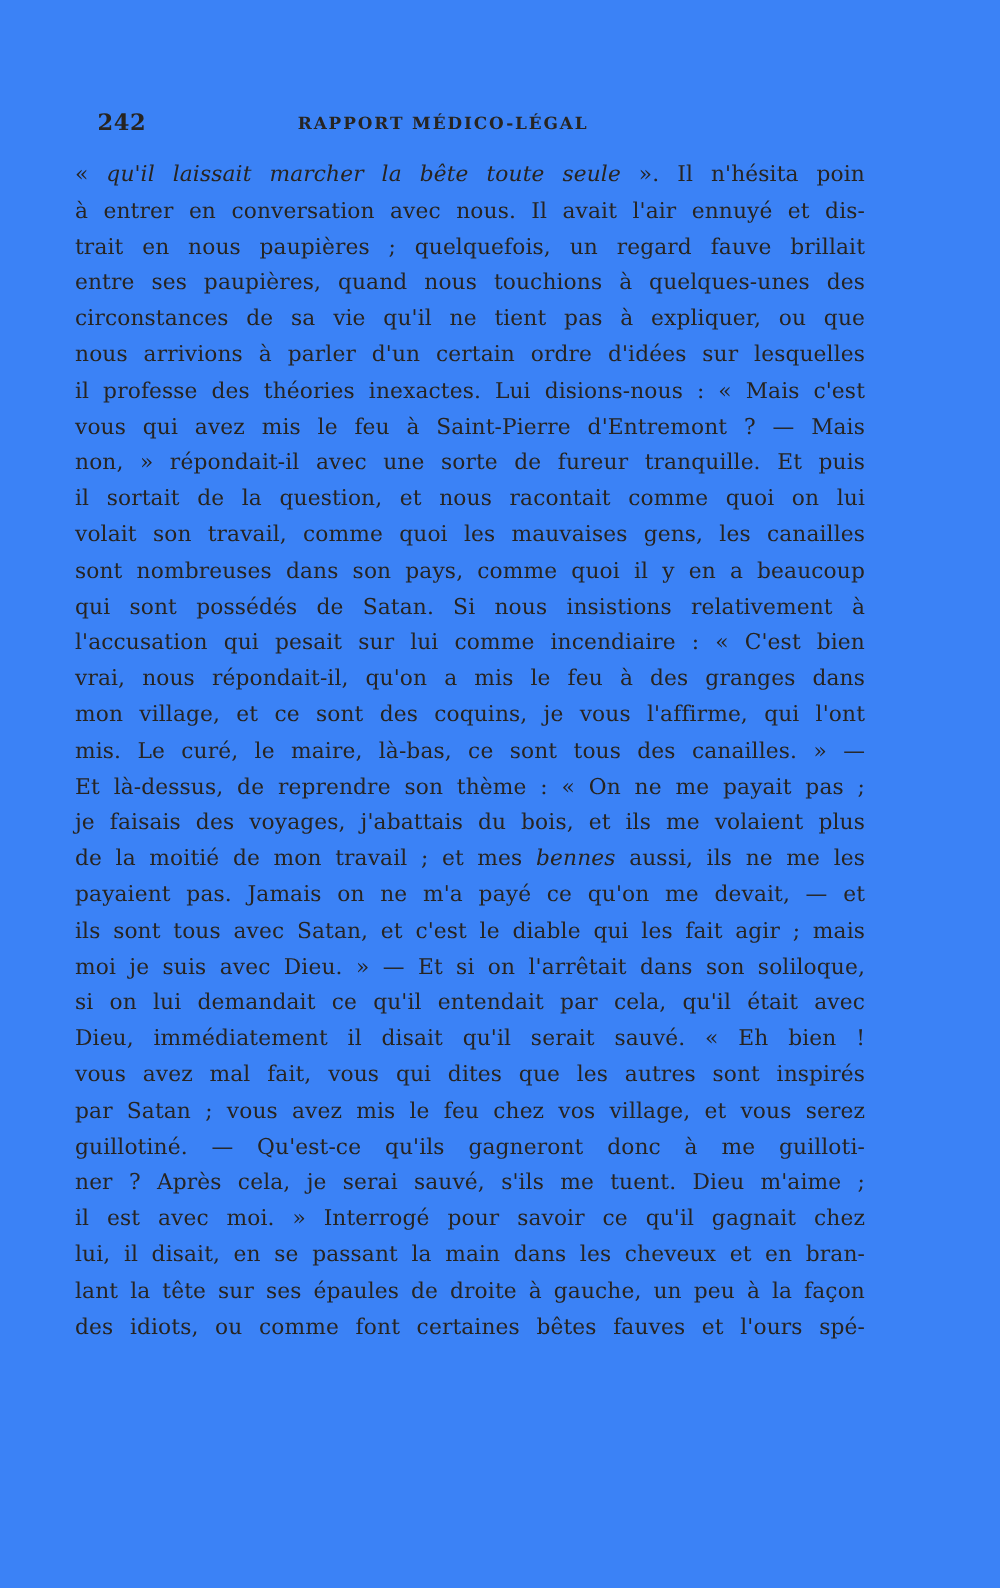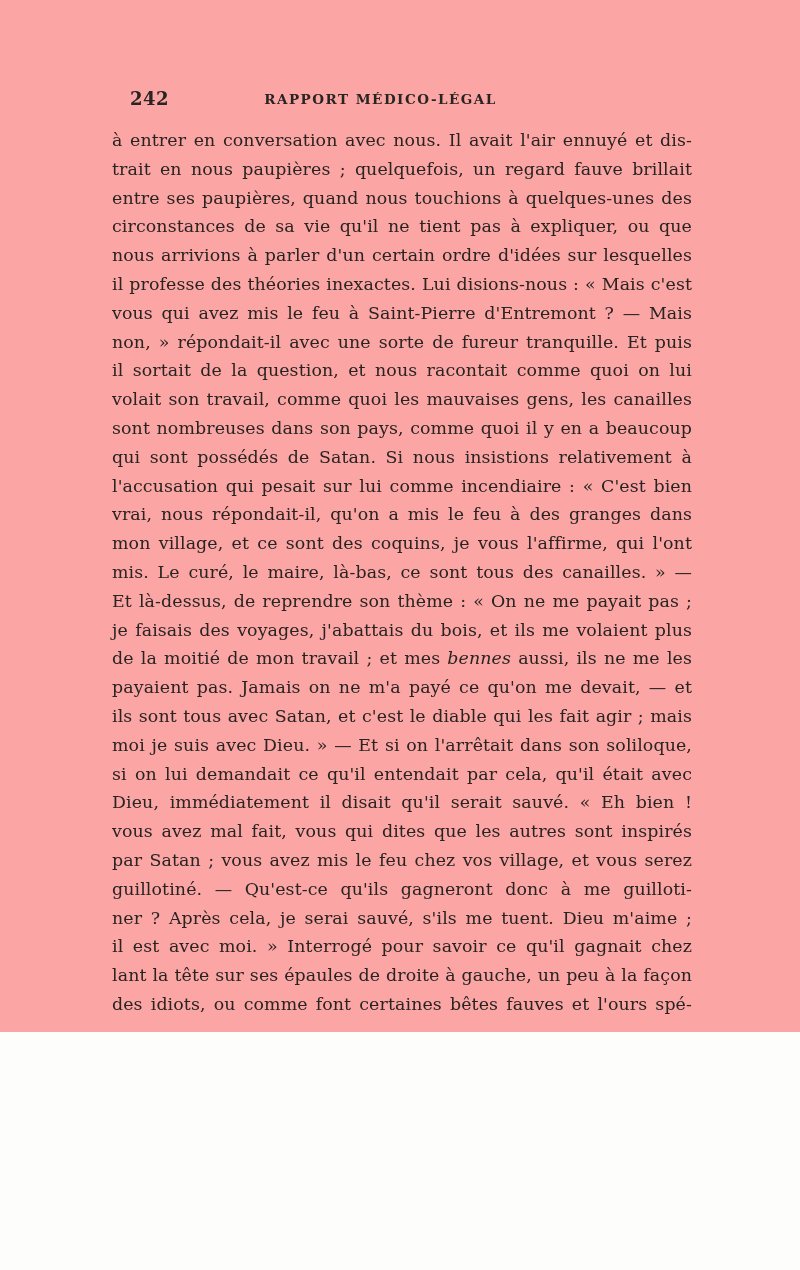--- a/index.html
+++ b/index.html
@@ -3,24 +3,24 @@
 <meta charset="utf-8">
 <style>
   html, body {
     margin: 0;
     padding: 0;
     background: #fdfdfb;
   }
   .book-page {
     position: relative;
     width: 800px;
-    height: 1032px;
-    background: #fca5a5;
+    height: 1270px;
+    background: #3b82f6;
     box-sizing: border-box;
-    padding: 88px 108px 0 112px;
+    padding: 88px 108px 0 60px;
     font-family: "DejaVu Serif", "Liberation Serif", serif;
     color: #272421;
     overflow: hidden;
   }
   .page-header {
     position: relative;
     height: 34px;
     margin-bottom: 4px;
   }
   .page-number {
@@ -57,20 +57,21 @@
 </style>
 </head>
 <body>
 
 <div class="book-page">
   <div class="page-header">
     <span class="page-number">242</span>
     <span class="running-head">RAPPORT MÉDICO-LÉGAL</span>
   </div>
   <div class="page-body">
+      <div class="line"><span>« </span><i>qu'il laissait marcher la bête toute seule</i><span> ». Il n'hésita poin</span></div>
       <div class="line"><span>à entrer en conversation avec nous. Il avait l'air ennuyé et dis-</span></div>
       <div class="line"><span>trait en nous paupières ; quelquefois, un regard fauve brillait</span></div>
       <div class="line"><span>entre ses paupières, quand nous touchions à quelques-unes des</span></div>
       <div class="line"><span>circonstances de sa vie qu'il ne tient pas à expliquer, ou que</span></div>
       <div class="line"><span>nous arrivions à parler d'un certain ordre d'idées sur lesquelles</span></div>
       <div class="line"><span>il professe des théories inexactes. Lui disions-nous : « Mais c'est</span></div>
       <div class="line"><span>vous qui avez mis le feu à Saint-Pierre d'Entremont ? — Mais</span></div>
       <div class="line"><span>non, » répondait-il avec une sorte de fureur tranquille. Et puis</span></div>
       <div class="line"><span>il sortait de la question, et nous racontait comme quoi on lui</span></div>
       <div class="line"><span>volait son travail, comme quoi les mauvaises gens, les canailles</span></div>
@@ -86,16 +87,17 @@
       <div class="line"><span>payaient pas. Jamais on ne m'a payé ce qu'on me devait, — et</span></div>
       <div class="line"><span>ils sont tous avec Satan, et c'est le diable qui les fait agir ; mais</span></div>
       <div class="line"><span>moi je suis avec Dieu. » — Et si on l'arrêtait dans son soliloque,</span></div>
       <div class="line"><span>si on lui demandait ce qu'il entendait par cela, qu'il était avec</span></div>
       <div class="line"><span>Dieu, immédiatement il disait qu'il serait sauvé. « Eh bien !</span></div>
       <div class="line"><span>vous avez mal fait, vous qui dites que les autres sont inspirés</span></div>
       <div class="line"><span>par Satan ; vous avez mis le feu chez vos village, et vous serez</span></div>
       <div class="line"><span>guillotiné. — Qu'est-ce qu'ils gagneront donc à me guilloti-</span></div>
       <div class="line"><span>ner ? Après cela, je serai sauvé, s'ils me tuent. Dieu m'aime ;</span></div>
       <div class="line"><span>il est avec moi. » Interrogé pour savoir ce qu'il gagnait chez</span></div>
+      <div class="line"><span>lui, il disait, en se passant la main dans les cheveux et en bran-</span></div>
       <div class="line"><span>lant la tête sur ses épaules de droite à gauche, un peu à la façon</span></div>
       <div class="line"><span>des idiots, ou comme font certaines bêtes fauves et l'ours spé-</span></div>
     </div>
 </div>
 
 </body></html>

